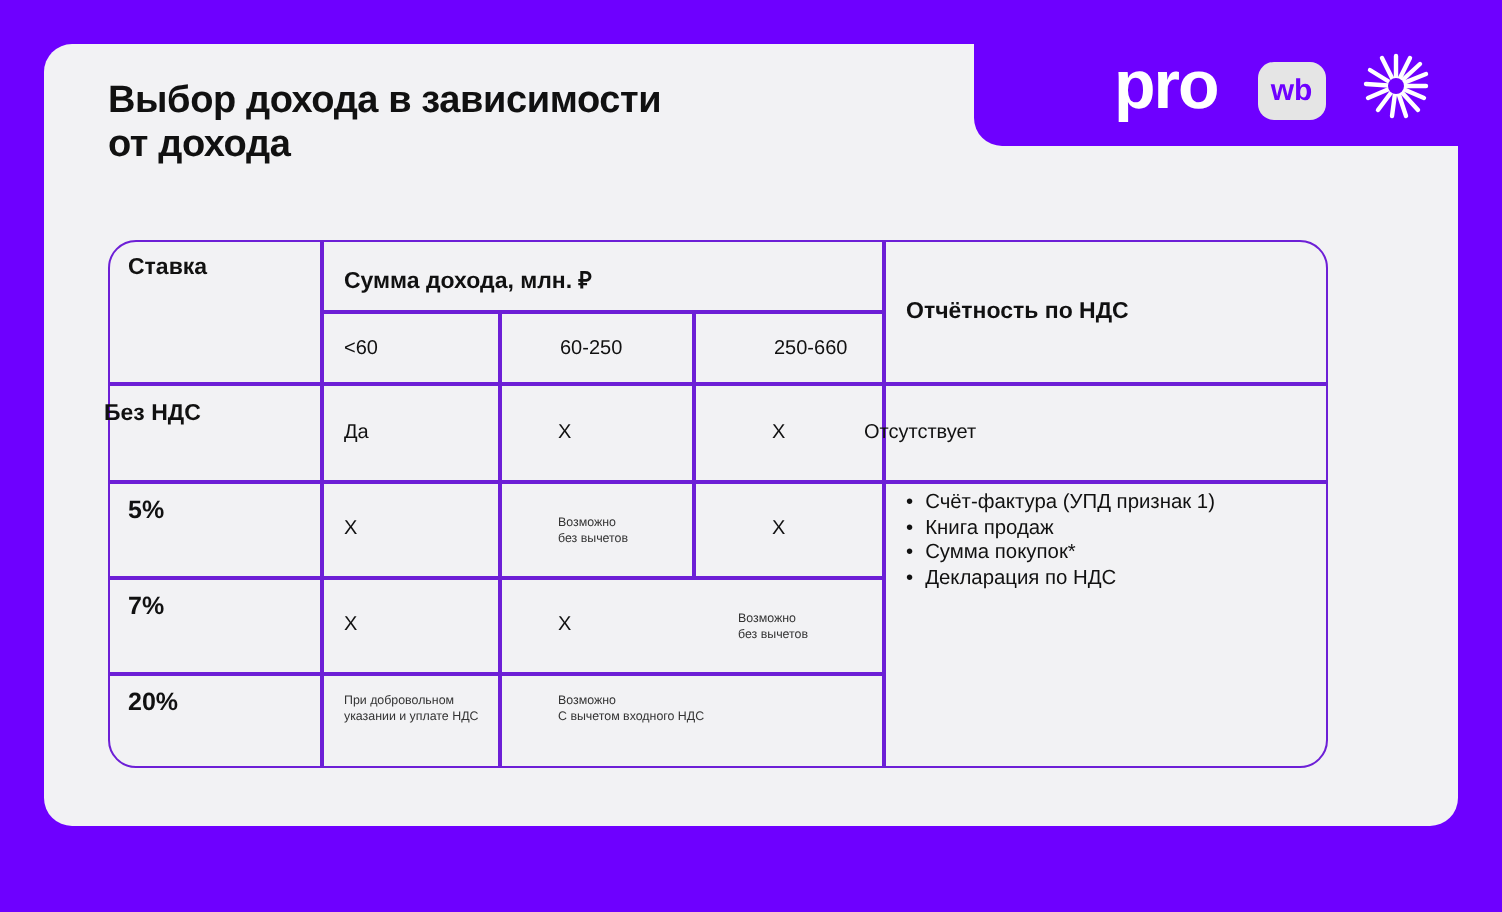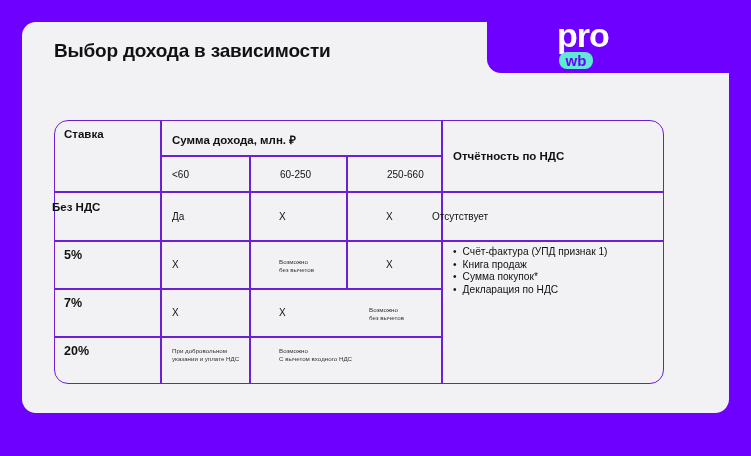--- a/index.html
+++ b/index.html
@@ -1,40 +1,41 @@
 <!DOCTYPE html>
 <html><head>
 <meta charset="utf-8">
 <style>
   html,body{margin:0;padding:0;}
   body{width:751px;height:456px;background:#6e00ff;position:relative;overflow:hidden;font-family:"Liberation Sans",sans-serif;}
   .card-main{position:absolute;left:22px;top:22px;width:707px;height:391px;background:#f2f2f4;border-radius:14px;}
   .card-notch{position:absolute;left:487px;top:0;width:264px;height:73px;background:#6e00ff;border-bottom-left-radius:14px;}
   .title{position:absolute;left:54px;top:40px;font-size:19px;font-weight:bold;line-height:22px;color:#111;letter-spacing:-0.2px;}
-  .logo{position:absolute;left:557px;top:24px;height:36px;display:flex;align-items:flex-start;gap:0;flex-direction:column;}
+  .logo{position:absolute;left:557px;top:24px;height:36px;display:flex;align-items:flex-end;gap:18px;}
   .logo-pro{color:#fff;font-size:34px;font-weight:bold;letter-spacing:-1px;line-height:34px;margin-top:-6px;}
-  .logo-wb{background:#5eead4;color:#6e00ff;font-weight:bold;font-size:15px;border-radius:8px;width:34px;height:29px;display:flex;align-items:center;justify-content:center;margin-left:2px;}
+  .logo-wb{background:#e5e5e5;color:#6e00ff;font-weight:bold;font-size:15px;border-radius:8px;width:34px;height:29px;display:flex;align-items:center;justify-content:center;margin-left:2px;}
   .tbl{position:absolute;left:54px;top:120px;width:610px;height:264px;border:1.5px solid #6d1fd6;border-radius:14px;box-sizing:border-box;}
   .line{position:absolute;background:#6d1fd6;}
   .cell{position:absolute;color:#111;}
   .hdr{font-weight:bold;font-size:11.5px;}
   .rate{font-weight:bold;font-size:12.5px;}
   .val{font-size:10px;}
   .small{font-size:6.2px;line-height:8px;color:#333;}
   .list{margin:0;padding:0;list-style:none;font-size:10.2px;line-height:12.5px;}
   .list li::before{content:"•";margin-right:6px;}
 </style>
 </head>
 <body>
 
 <div class="card-main"></div>
 <div class="card-notch"></div>
 
 <div class="title">
   <div>Выбор дохода в зависимости</div>
+  <div>от дохода</div>
 </div>
 
 <div class="logo">
   <span class="logo-pro">pro</span>
   <span class="logo-wb">wb</span>
   <svg width="34" height="34" viewBox="0 0 34 34">
     <g stroke="#fff" stroke-width="2.2" stroke-linecap="round">
       <line x1="17" y1="17" x2="17" y2="2"></line>
         <line x1="17" y1="17" x2="24" y2="3"></line>
       <line x1="17" y1="17" x2="29" y2="6"></line>

